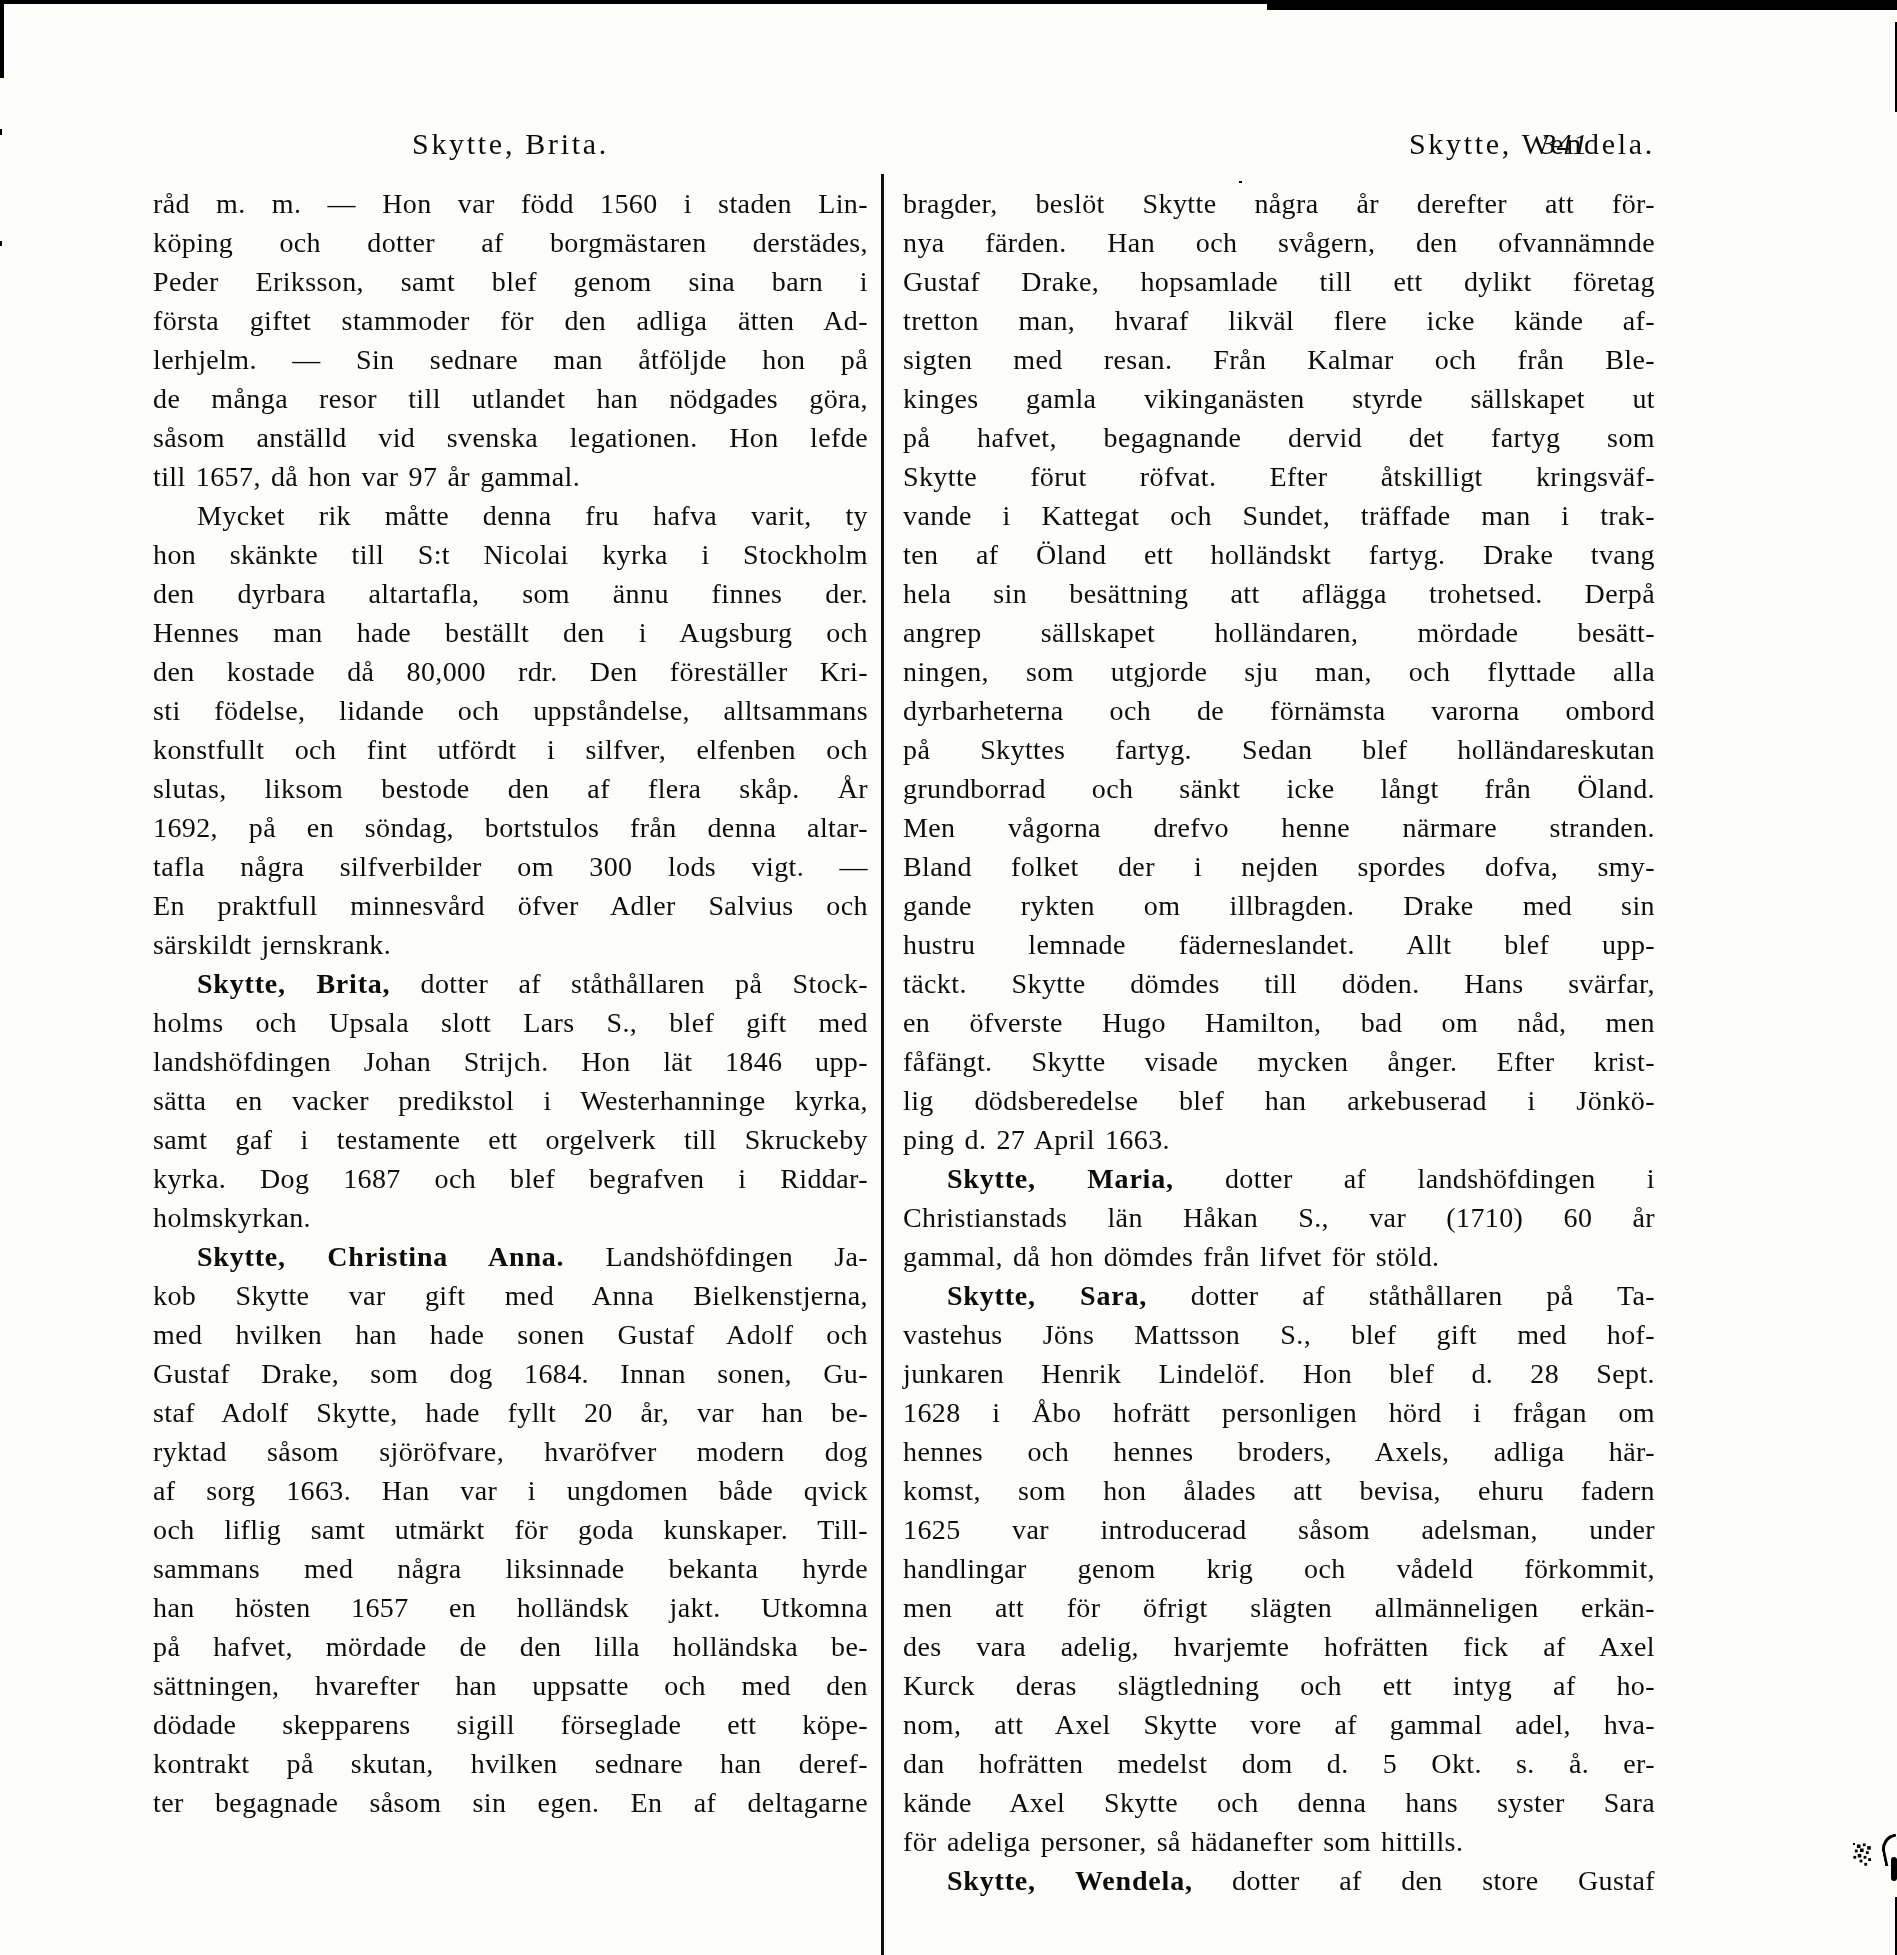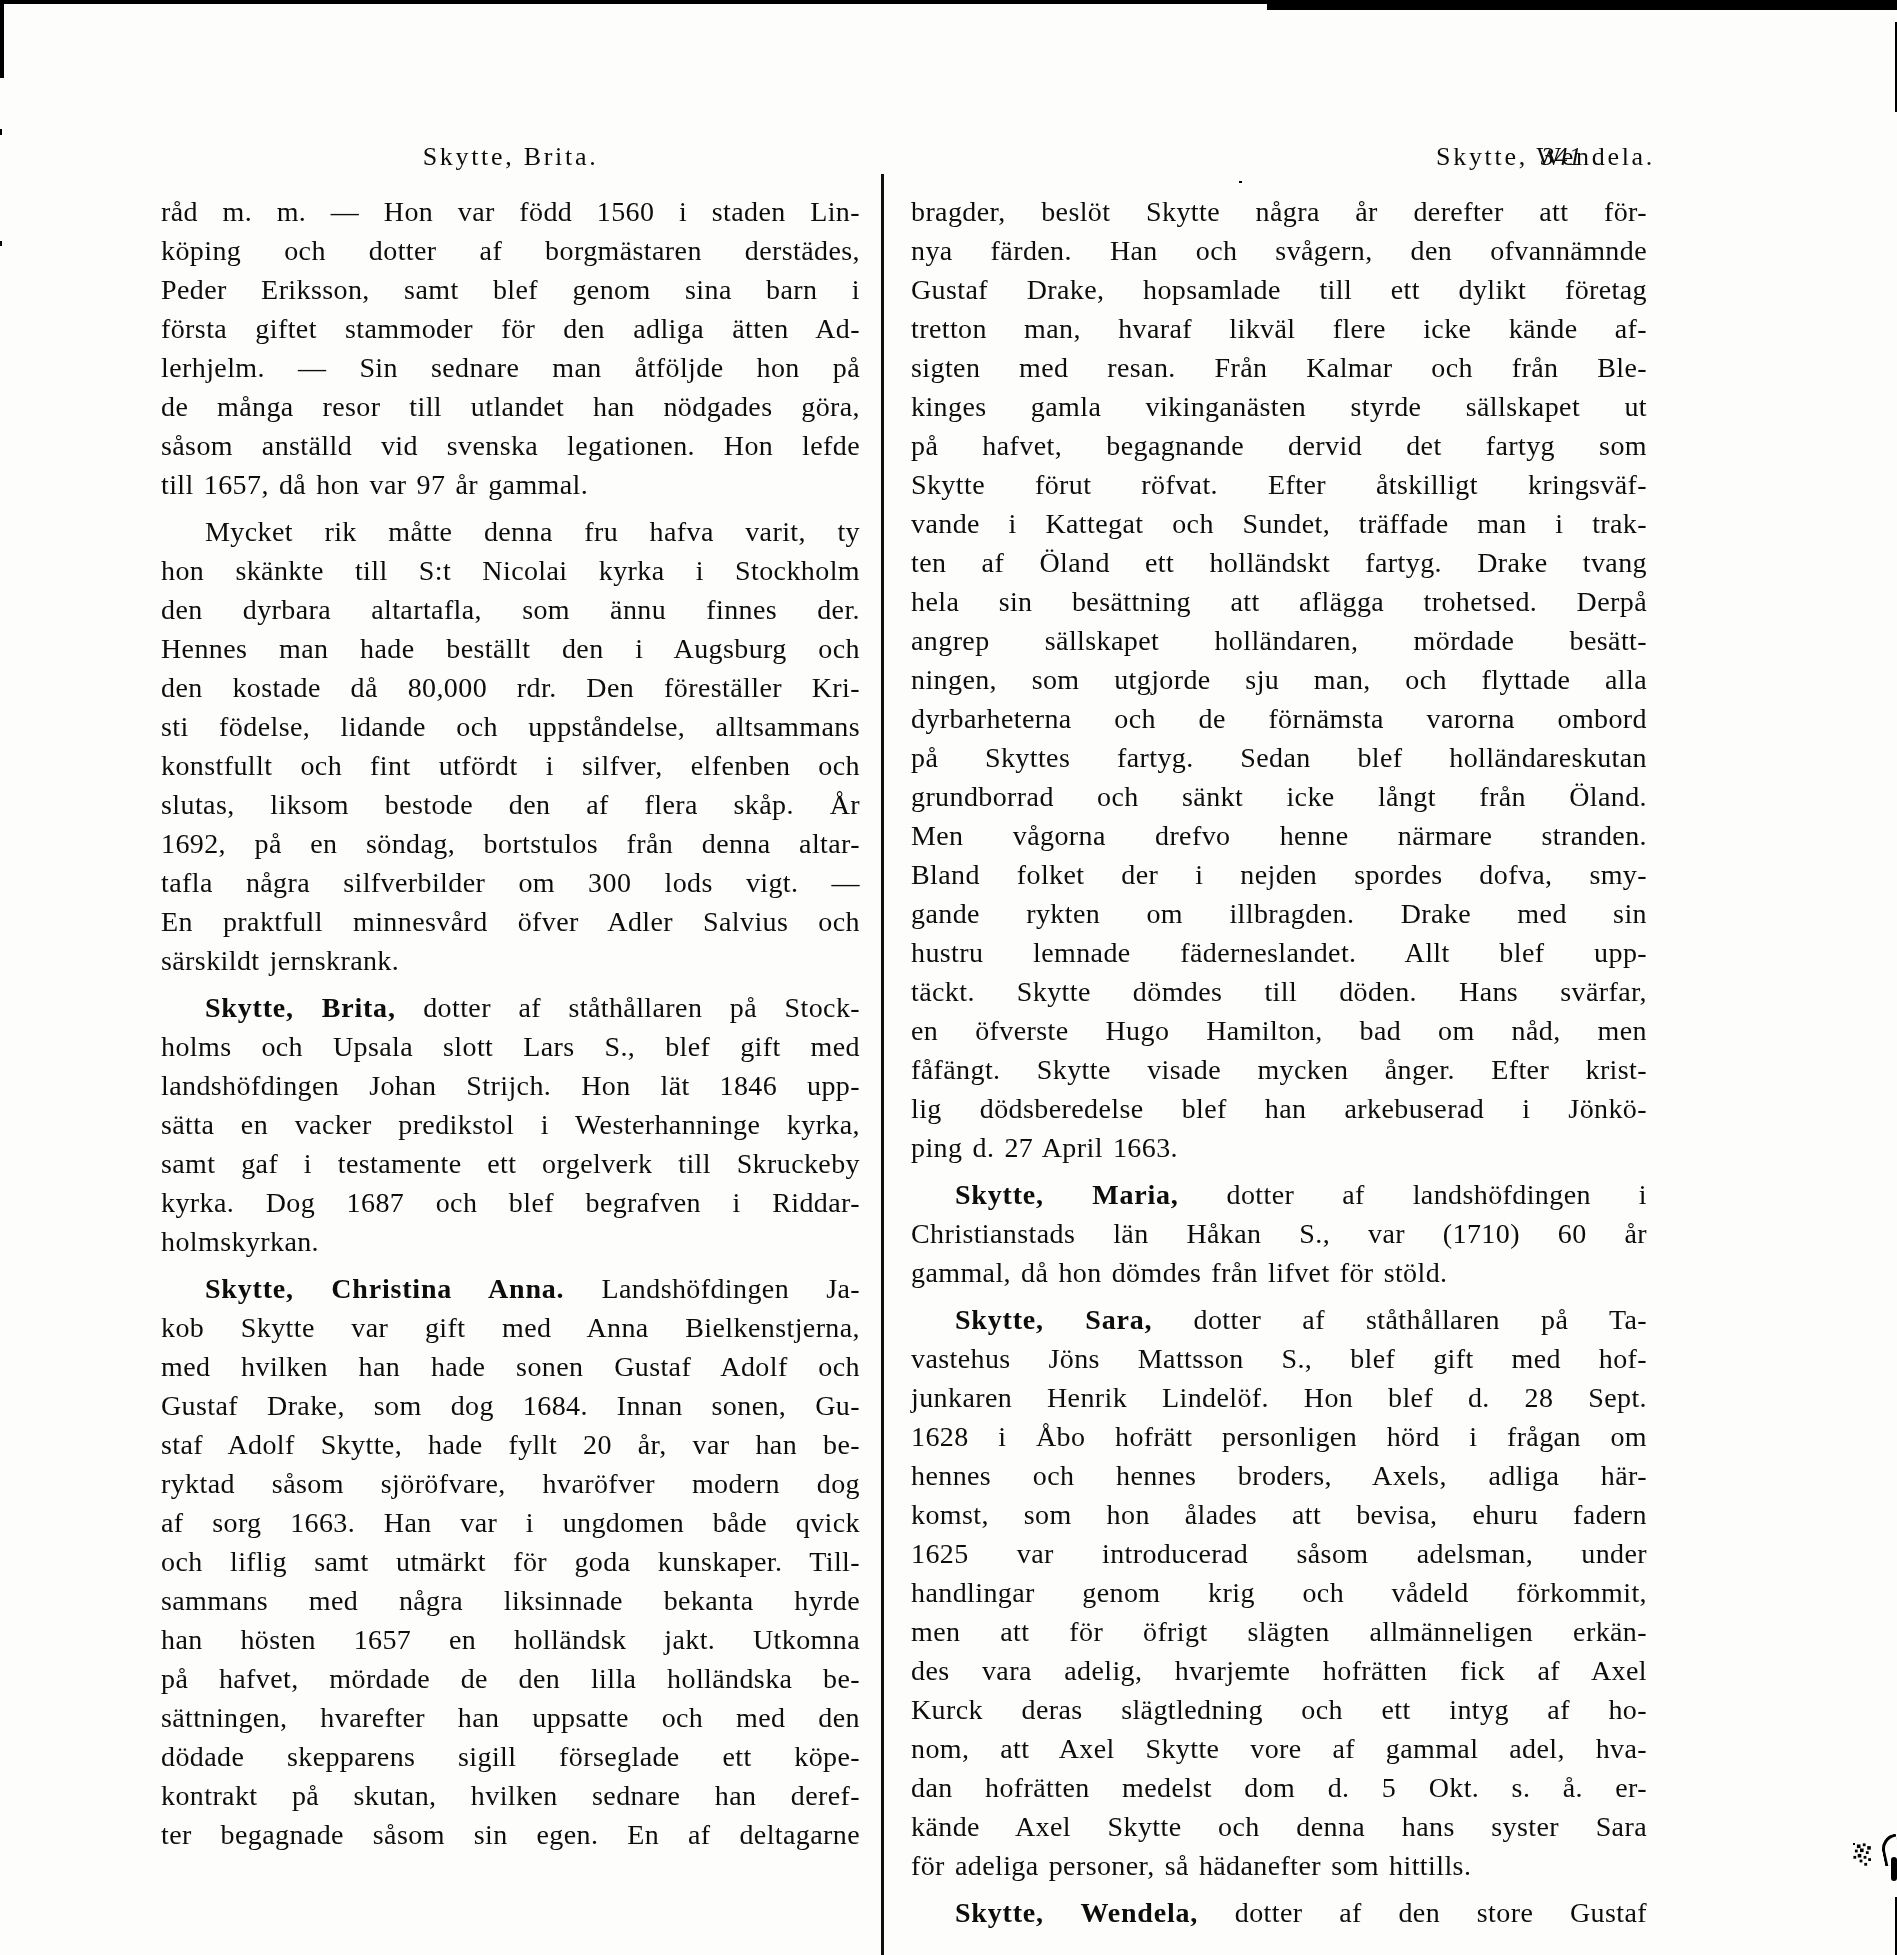--- a/index.html
+++ b/index.html
@@ -7,30 +7,30 @@
     width: 1897px; height: 2367px;
     background: #fdfdfb;
     position: relative;
     overflow: hidden;
     font-family: "Liberation Serif", "DejaVu Serif", serif;
     color: #0d0d0d;
   }
   .page { position: absolute; inset: 0; }
 
   
-  .running-head { position: absolute; top: 135px; left: 0; width: 100%; height: 47px; font-size: 26px; line-height: 43px; letter-spacing: 2.7px; }
+  .running-head { position: absolute; top: 122px; left: 0; width: 100%; height: 47px; font-size: 30px; line-height: 43px; letter-spacing: 2.7px; }
   .head-left  { position: absolute; left: 153px;  width: 715px; text-align: center; }
   .head-right { position: absolute; left: 903px; width: 752px; text-align: right; }
   .page-number { position: absolute; left: 1541px; width: 106px; text-align: left; letter-spacing: 0.8px; font-style: italic; }
 
   
   .column { position: absolute; top: 184px; font-size: 28px; line-height: 39px; word-spacing: 2.7px; letter-spacing: 0.4px; }
   .column-left  { left: 153px;  width: 715px; }
   .column-right { left: 903px; width: 752px; }
-  .paragraph { margin: 8px; }
+  .paragraph { margin: 0; }
   .line { text-align: justify; text-align-last: justify; white-space: normal; }
   .line.last { text-align-last: left; }
   .line.indent { text-indent: 44px; }
   .line b { font-weight: bold; letter-spacing: 0.8px; }
 
   
   .divider { position: absolute; left: 881px; top: 174px; width: 3.1px; height: 1983px; background: #101010; }
 
   
   .artifact { position: absolute; background: #000; }

